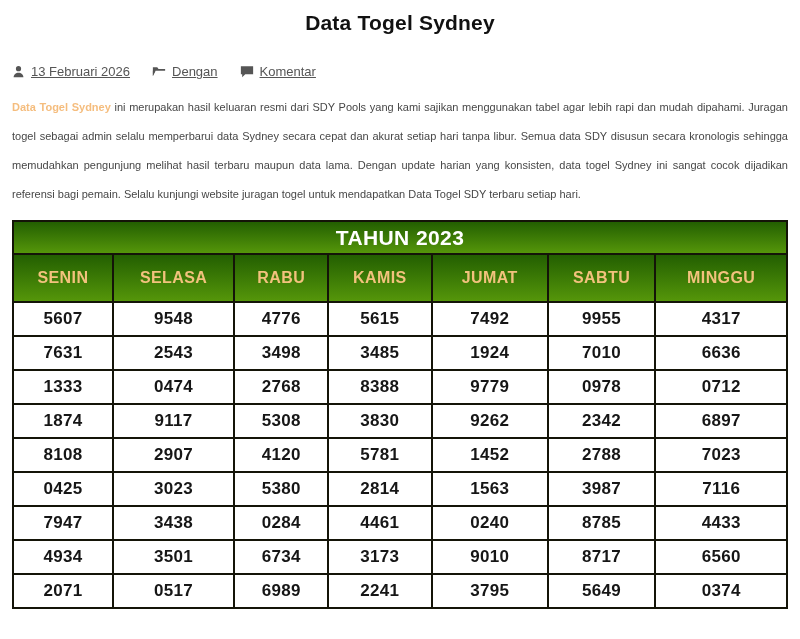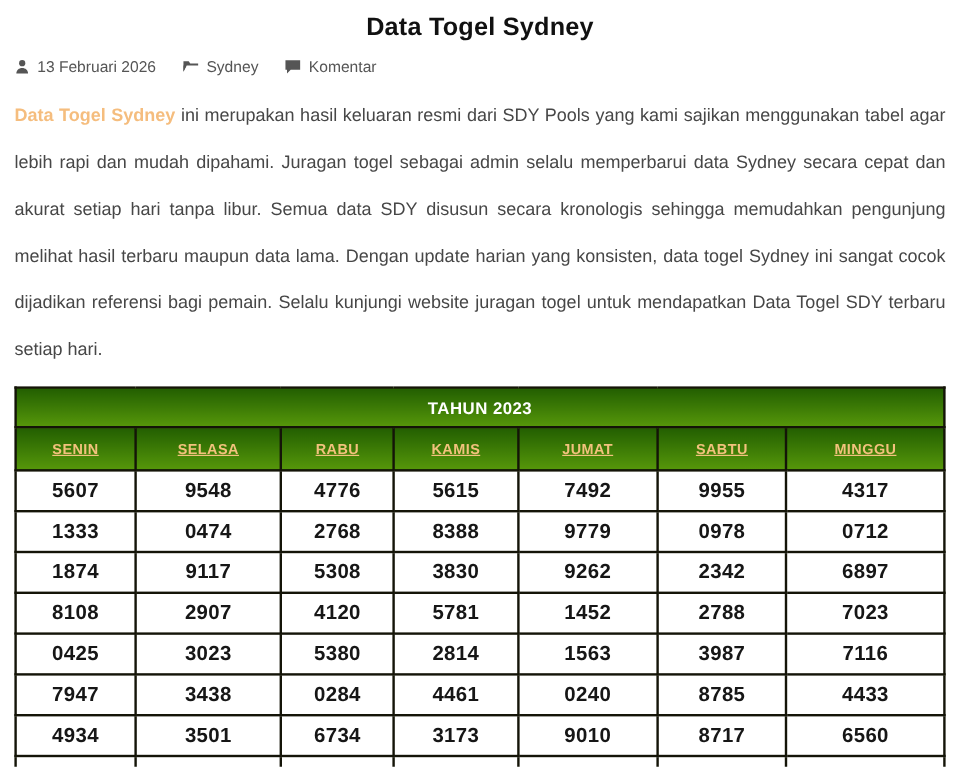--- a/index.html
+++ b/index.html
@@ -18,36 +18,37 @@
     text-align: center;
     font-size: 21px;
     font-weight: 700;
     color: #111111;
     letter-spacing: 0.2px;
   }
   .meta-row {
     display: flex;
     align-items: flex-start;
     gap: 22px;
-    margin-top: 13px;
+    margin-top: 29px;
     color: #555555;
     font-size: 13px;
+    text-decoration: underline;
   }
   .meta-item {
     display: inline-flex;
     align-items: center;
     gap: 6px;
     color: #555555;
     text-decoration: none;
   }
   .meta-item svg { display: block; }
   .intro {
     margin-top: 14px;
-    font-size: 15px;
-    line-height: 39px;
+    font-size: 11px;
+    line-height: 29px;
     color: #474747;
     text-align: justify;
   }
   .keyword-link {
     font-weight: 700;
     text-decoration: none;
   }
   .results-table {
     margin-top: 11px;
     width: 776px;
@@ -56,30 +57,29 @@
   }
   .results-table th,
   .results-table td {
     border: 2px solid #141408;
     text-align: center;
     vertical-align: middle;
   }
   .year-header th {
     height: 33px;
     color: #ffffff;
-    font-size: 14px;
+    font-size: 21px;
     font-weight: 700;
     letter-spacing: 0.4px;
   }
   .day-header th {
-    height: 36px;
-    font-size: 12px;
+    height: 48px;
+    font-size: 16px;
     font-weight: 700;
     letter-spacing: 0.4px;
-    text-decoration: underline;
   }
   .results-table td {
     height: 34px;
     background: #ffffff;
     font-size: 17px;
     font-weight: 700;
     color: #161616;
     letter-spacing: 0.3px;
   }
 </style>
@@ -100,21 +100,21 @@
       </span>
       <span>13 Februari 2026</span>
     </span>
     <a class="meta-item" href="#">
       <span>
         <svg width="14" height="13" viewBox="0 0 16 14">
           <path d="M1 2h5l1.5 2H15v2H4L1 12z" fill="#555555"></path>
           <path d="M1 2v10l3-6h-3z" fill="#555555"></path>
         </svg>
       </span>
-      <span>Sydney</span>
+      <span>Dengan</span>
     </a>
     <a class="meta-item" href="#">
       <span>
         <svg width="14" height="13" viewBox="0 0 16 14">
           <path d="M1 1h14v9H6l-3.5 3.5V10H1z" fill="#555555"></path>
         </svg>
       </span>
       <span>Komentar</span>
     </a>
   </div>
@@ -149,20 +149,29 @@
         <tr>
           <td>5607</td>
           <td>9548</td>
           <td>4776</td>
           <td>5615</td>
           <td>7492</td>
           <td>9955</td>
           <td>4317</td>
         </tr>
         <tr>
+          <td>7631</td>
+          <td>2543</td>
+          <td>3498</td>
+          <td>3485</td>
+          <td>1924</td>
+          <td>7010</td>
+          <td>6636</td>
+        </tr>
+        <tr>
           <td>1333</td>
           <td>0474</td>
           <td>2768</td>
           <td>8388</td>
           <td>9779</td>
           <td>0978</td>
           <td>0712</td>
         </tr>
         <tr>
           <td>1874</td>

